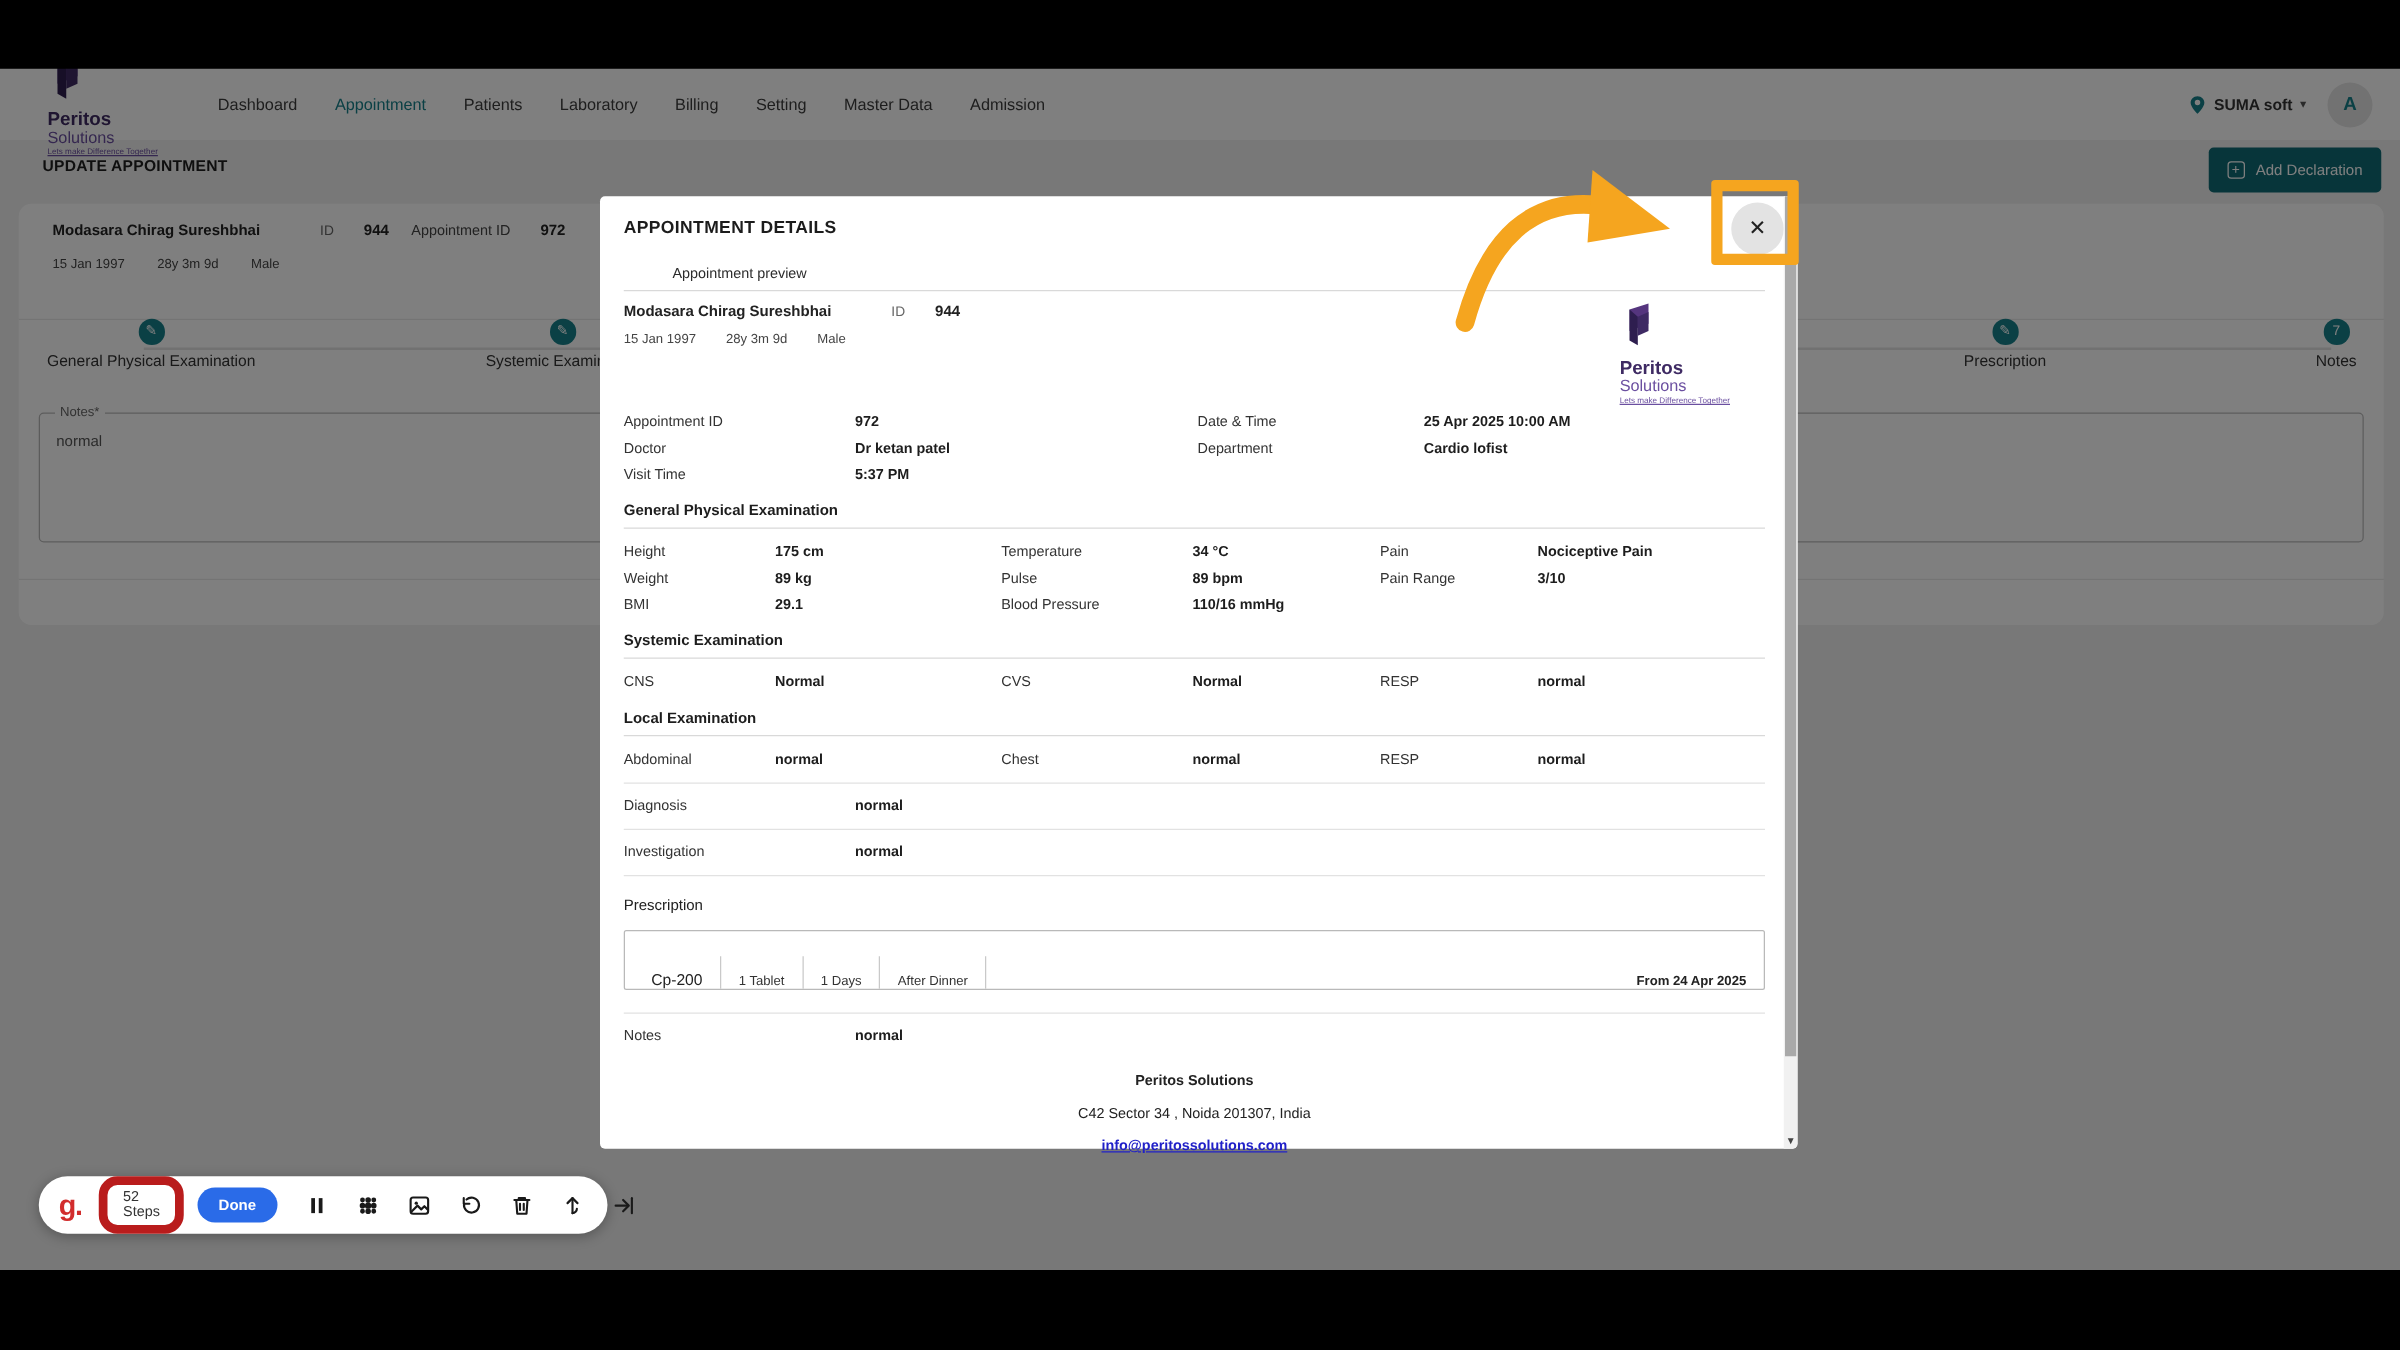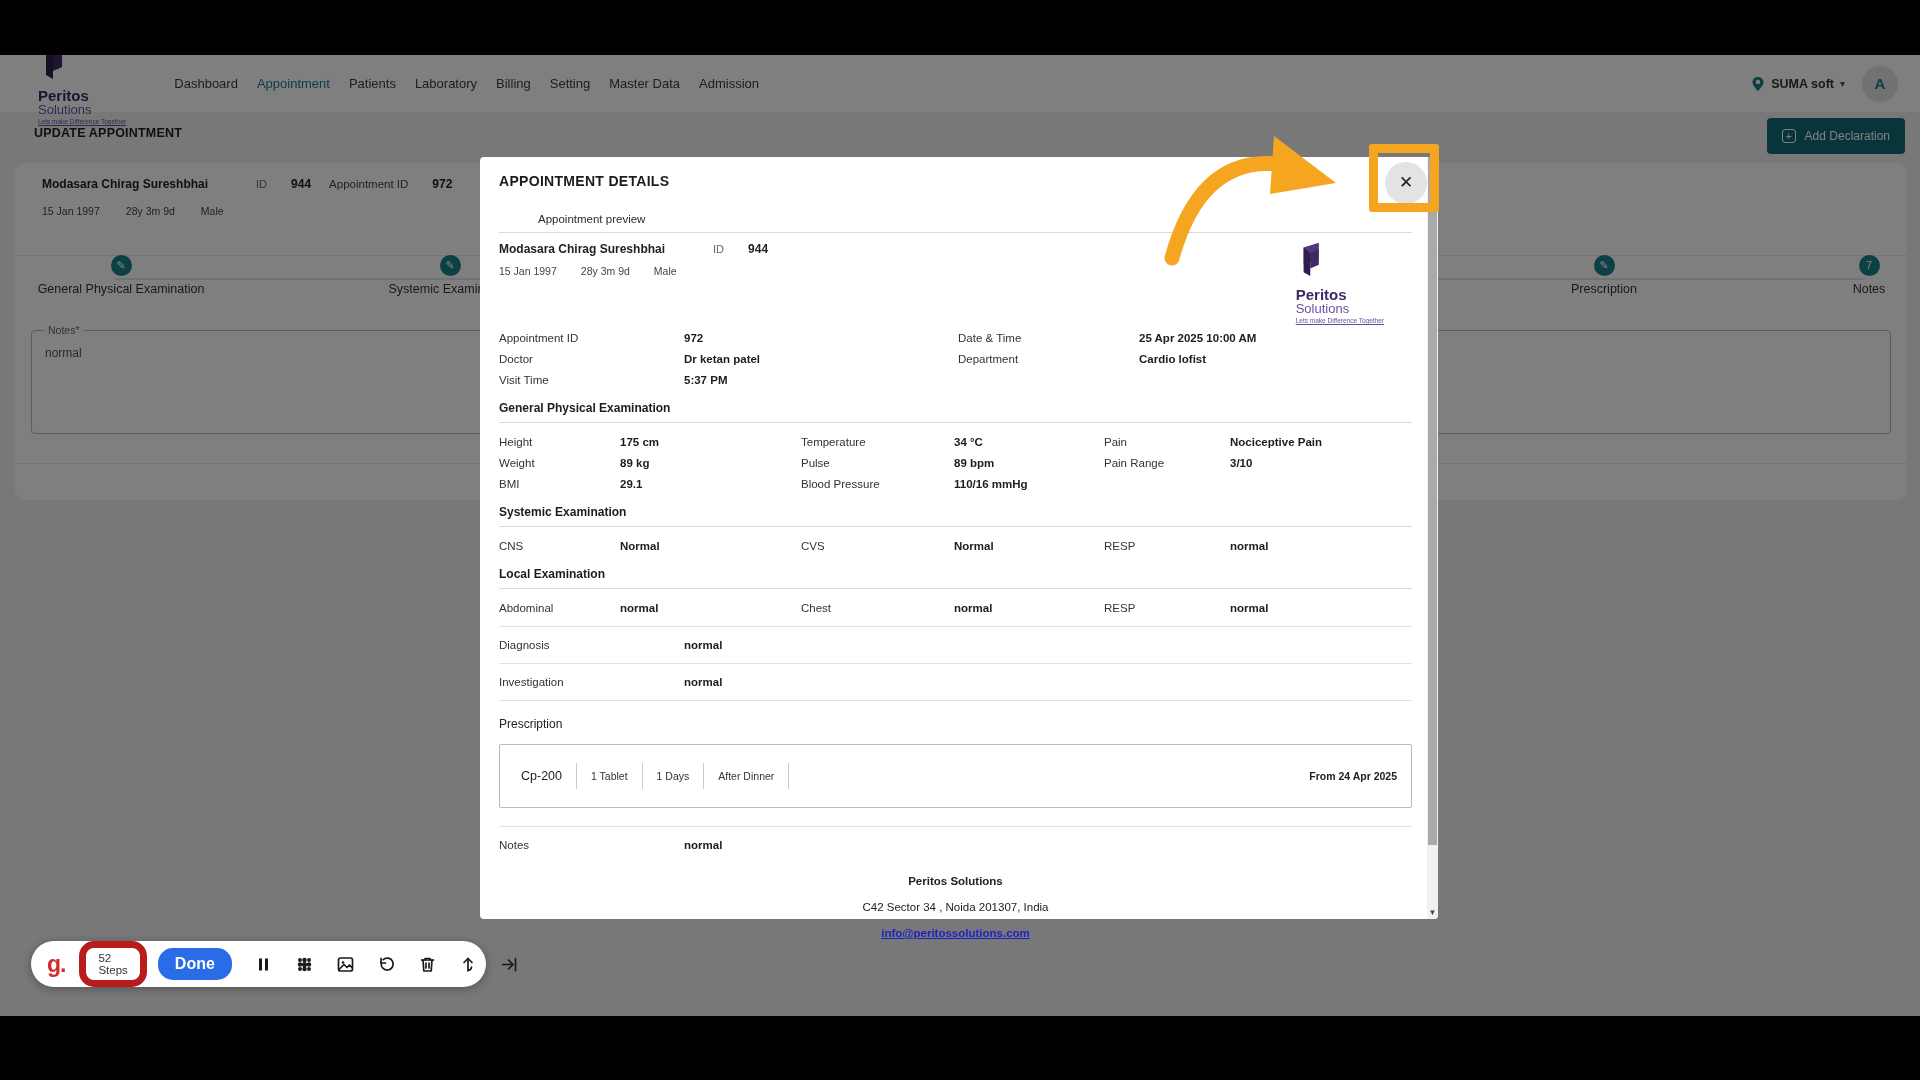--- a/index.html
+++ b/index.html
@@ -15,21 +15,21 @@
   .black-bar{position:absolute;left:0;width:1920px;background:#000;z-index:2;}
   .black-bar.top{top:0;height:55px;}
   .black-bar.bottom{top:1016px;height:64px;}
 
   
   .app-header{position:absolute;top:55px;left:0;width:1920px;height:57px;background:#fff;display:flex;align-items:center;z-index:1;}
   .brand{display:flex;align-items:flex-start;gap:7px;margin-left:38px;cursor:pointer;flex-direction:column;}
   .brand-text .b1{font-size:15px;font-weight:bold;color:var(--logo-purple);line-height:15px;}
   .brand-text .b2{font-size:13px;color:var(--logo-light);line-height:14px;}
   .brand-text .b3{font-size:6.5px;color:var(--logo-light);text-decoration:underline;line-height:9px;}
-  .main-nav{display:flex;align-items:center;gap:19px;margin-left:48px;font-size:13px;color:#3c3c3c;}
+  .main-nav{display:flex;align-items:center;gap:30px;margin-left:48px;font-size:13px;color:#3c3c3c;}
   .nav-item{cursor:pointer;}
   .nav-item.active{color:var(--teal);}
   .header-right{margin-left:auto;margin-right:22px;display:flex;align-items:center;gap:9px;}
   .org-select{display:flex;align-items:center;gap:6px;cursor:pointer;}
   .org-name{font-size:12.5px;font-weight:bold;color:#333;}
   .caret{font-size:10px;color:#555;}
   .avatar{width:36px;height:36px;border-radius:50%;background:#e4e4e4;display:flex;align-items:center;justify-content:center;color:var(--teal);font-weight:bold;font-size:15px;margin-left:8px;cursor:pointer;}
 
   
   .page-title-row{position:absolute;top:118px;left:0;width:1920px;height:42px;z-index:1;}
@@ -71,42 +71,42 @@
   .mp-meta{display:flex;gap:24px;font-size:10.5px;color:#444;margin-top:9px;}
   .m-logo{position:absolute;right:28px;top:-4px;}
   .kv2{display:grid;grid-template-columns:185px 274px 181px 1fr;row-gap:9px;font-size:11.5px;margin-top:18px;}
   .kv3{display:grid;grid-template-columns:121px 181px 153px 150px 126px 1fr;row-gap:9px;font-size:11.5px;margin-top:13px;}
   .lbl{color:#333;}
   .val{font-weight:bold;color:#1d1d1d;}
   .sec-title{font-size:12px;font-weight:bold;color:#1d1d1d;margin-top:15px;}
   .kvrow{display:grid;grid-template-columns:185px 1fr;font-size:11.5px;margin-top:12px;}
   .hr2{border-top:1px solid #e2e2e2;margin-top:12px;}
   .rx-title{font-size:12px;color:#222;margin-top:16px;}
-  .rx-card{position:relative;margin-top:13px;height:64px;border:1.5px solid #b9b9b9;border-radius:2px;display:flex;align-items:center;}
+  .rx-card{position:relative;margin-top:13px;height:48px;border:1.5px solid #b9b9b9;border-radius:2px;display:flex;align-items:flex-end;}
   .rx-name{font-size:12.5px;color:#222;margin-left:21px;}
   .rx-sep{width:1px;height:26px;background:#c9c9c9;margin:0 0 0 14px;}
   .rx-small{font-size:10.5px;color:#333;margin-left:14px;}
   .rx-from{position:absolute;right:14px;font-size:10.5px;font-weight:bold;color:#222;}
   .m-footer{text-align:center;margin-top:24px;font-size:11.5px;color:#222;}
   .m-footer .f1{font-weight:bold;}
   .m-footer .f2{margin-top:14px;}
   .m-footer a{color:var(--link);font-weight:bold;margin-top:14px;display:inline-block;}
   .scrollbar{position:absolute;right:0;top:0;width:11px;height:762px;background:#f1f1f1;border-radius:0 4px 4px 0;}
   .scroll-thumb{position:absolute;left:1px;top:0;width:9px;height:688px;background:#a9a9a9;cursor:pointer;}
   .scroll-down{position:absolute;left:0;bottom:2px;width:11px;text-align:center;font-size:8px;color:#444;cursor:pointer;}
 
   
   .annot-arrow{position:absolute;left:1150px;top:128px;z-index:7;pointer-events:none;}
   .annot-box{position:absolute;left:1369px;top:144px;width:70px;height:68px;border:9px solid var(--yellow);border-radius:3px;z-index:7;}
 
   
   .toolbar{position:absolute;left:31px;top:941px;width:455px;height:46px;background:#fff;border-radius:23px;box-shadow:0 2px 10px rgba(0,0,0,.3);display:flex;align-items:center;z-index:8;}
   .g-logo{color:var(--red);font-weight:bold;font-size:23px;margin-left:16px;letter-spacing:-1px;}
   .steps-pill{border:7px solid #b91c1c;border-radius:15px;font-size:11.5px;color:#333;padding:4px 12px;margin-left:14px;cursor:pointer;}
-  .done-btn{background:var(--blue);color:#fff;border:none;border-radius:15px;font-size:16px;font-weight:bold;padding:7px 17px;margin-left:11px;cursor:pointer;font-family:inherit;}
+  .done-btn{background:var(--blue);color:#fff;border:none;border-radius:15px;font-size:12px;font-weight:bold;padding:7px 17px;margin-left:11px;cursor:pointer;font-family:inherit;}
   .tb-icon{width:19px;height:19px;margin-left:22px;cursor:pointer;display:flex;align-items:center;justify-content:center;}
   .tb-icon svg{width:19px;height:19px;stroke:#1a1a1a;stroke-width:1.7;fill:none;stroke-linecap:round;stroke-linejoin:round;}
 </style>
 </head>
 <body>
 
 <div class="black-bar top"></div>
 <div class="black-bar bottom"></div>
 
 <header class="app-header">

